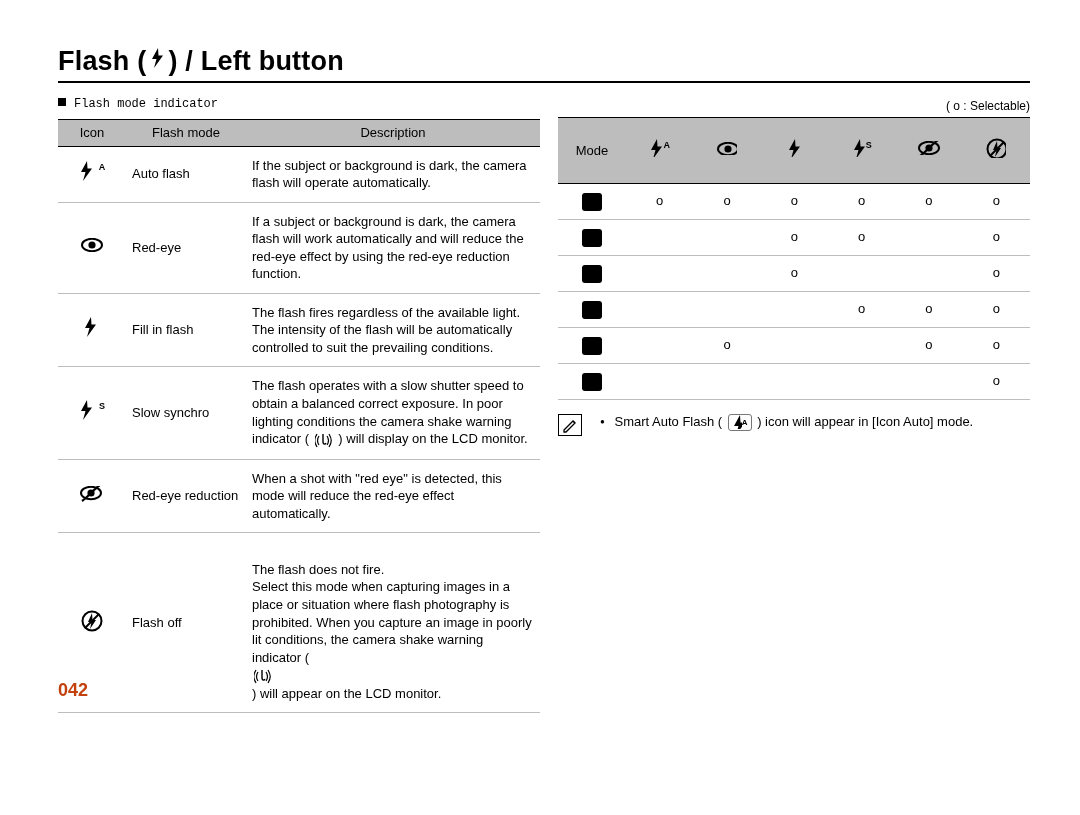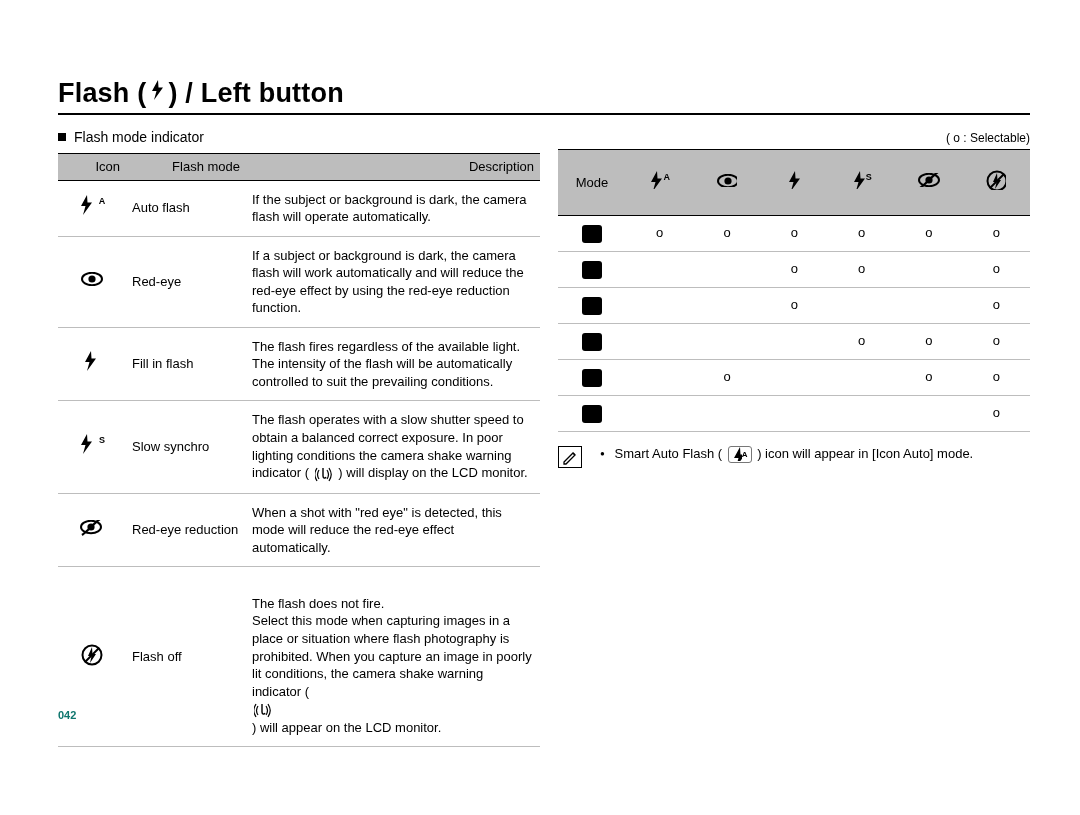--- a/index.html
+++ b/index.html
@@ -1,43 +1,43 @@
 <!DOCTYPE html>
 <html><head>
 <meta charset="utf-8">
 <style>
   html,body{margin:0;padding:0;background:#fff;font-family:Arial,Helvetica,sans-serif;color:#000;}
-  .page{width:1080px;height:717px;box-sizing:border-box;padding:46px 50px 20px 58px;position:relative;margin-top:32px;}
+  .page{width:1080px;height:717px;box-sizing:border-box;padding:46px 50px 20px 58px;position:relative;}
   .title{font-size:27px;font-weight:bold;letter-spacing:0.2px;margin-bottom:4px;display:flex;align-items:center;}
   .title .flash-glyph{display:inline-block;margin:0 2px 0 4px;}
   .hr{border:none;border-top:2px solid #000;margin:4px 0 12px 0;width:972px;}
   .cols{display:flex;gap:18px;}
   .left{width:482px;}
   .right{width:472px;}
-  .sect-head{font-size:14px;margin:2px 0 8px 0;}
+  .sect-head{font-size:12px;margin:2px 0 8px 0;font-family:Liberation Mono, monospace;}
   .sect-head::before{content:"";display:inline-block;width:8px;height:8px;background:#000;margin-right:8px;vertical-align:1px;}
   table{border-collapse:collapse;font-size:13px;line-height:1.35;width:100%;}
-  thead td{background:#bdbdbd;border-top:1px solid #000;border-bottom:1px solid #000;padding:4px 6px;text-align:right;font-weight:normal;}
+  thead td{background:#bdbdbd;border-top:1px solid #000;border-bottom:1px solid #000;padding:4px 6px;text-align:center;font-weight:normal;}
   tbody td{border-bottom:1px solid #bdbdbd;padding:10px 6px;vertical-align:middle;}
   .left tbody td:first-child{width:56px;text-align:center;}
   .left tbody td:nth-child(2){width:108px;}
   .flash-bolt svg,.eye svg,.eye-slash svg,.flash-off svg,.shake svg,.pencil svg{display:block;}
   .sup{font-size:9px;font-weight:bold;vertical-align:top;}
   .legend{text-align:right;font-size:12px;margin:4px 0 4px 0;}
   table.avail thead td{text-align:center;padding:20px 4px;}
   table.avail tbody td{border-bottom:1px solid #bdbdbd;padding:8px 4px;text-align:center;min-width:54px;}
   table.avail tbody td:first-child{width:60px;}
   .mode-box{display:inline-block;background:#000;color:#fff;border-radius:3px;width:20px;height:18px;font-size:10px;line-height:18px;text-align:center;}
   .note{display:flex;align-items:flex-start;font-size:13px;margin-top:14px;gap:18px;}
   .note .pencil{border:1px solid #000;width:22px;height:20px;display:flex;align-items:center;justify-content:center;flex-shrink:0;}
   .note .bullet::before{content:"\25CF";font-size:8px;margin-right:6px;vertical-align:2px;}
   .inline-icon{display:inline-flex;align-items:center;border:1px solid #777;border-radius:3px;padding:0 3px;height:15px;vertical-align:middle;margin:0 2px;}
   .inline-icon svg{display:block;}
   .shake-inline{display:inline-flex;align-items:center;vertical-align:middle;margin:0 2px;}
-  .pagenum{font-size:11px;font-weight:bold;color:#0f766e;position:absolute;left:58px;bottom:28px;}
+  .pagenum{font-size:18px;font-weight:bold;color:#c2410c;position:absolute;left:58px;bottom:16px;}
 </style>
 </head>
 <body>
 
 <svg width="0" height="0" style="position:absolute">
   <defs>
     <g id="bolt">
         <path d="M8 0 L2 11 L6.5 11 L4 20 L13 7.5 L8.5 7.5 Z" fill="#000"></path>
       </g>
     <g id="eye">

